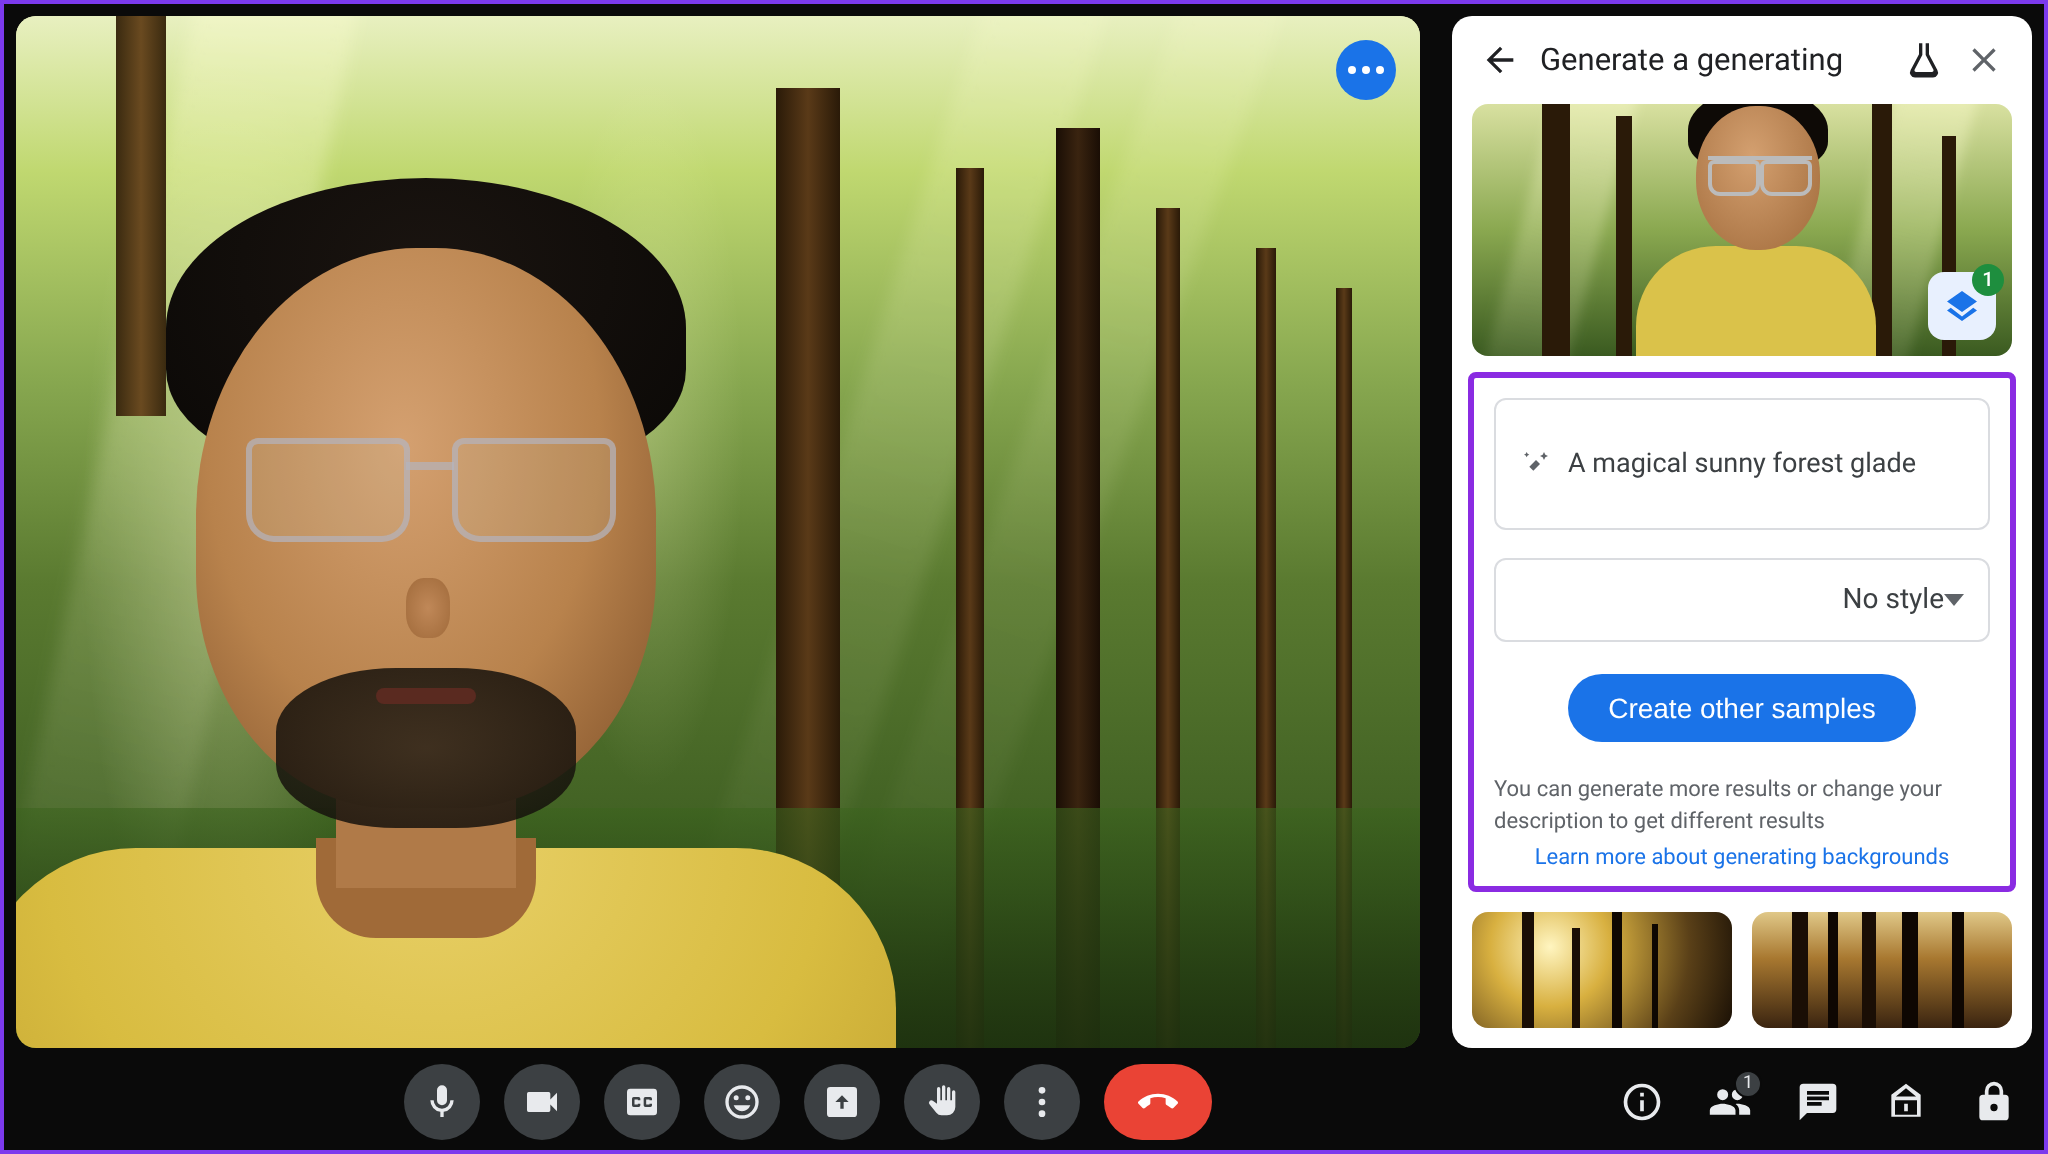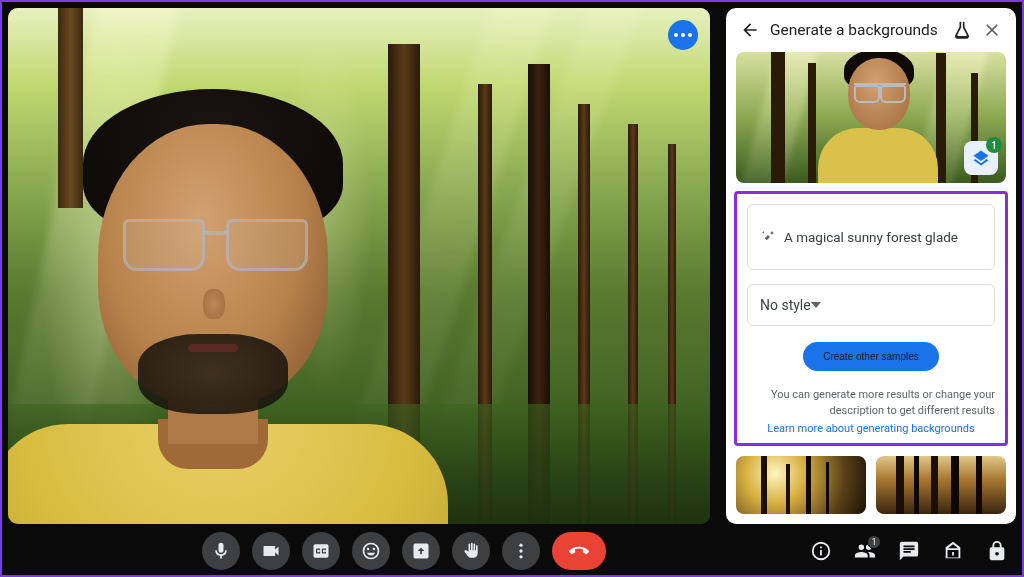--- a/index.html
+++ b/index.html
@@ -121,32 +121,32 @@
   .controls-box {
     margin: 0 8px; padding: 10px 10px 8px 10px;
     border: 3px solid #8a2be2; border-radius:4px;
   }
   .prompt-field {
     display:flex; align-items:center; gap:8px;
     border:1px solid #dadce0; border-radius:6px;
     padding: 24px 12px; font-size:13.5px; color:#3c4043;
   }
   .style-field {
-    display:flex; align-items:center; justify-content:flex-start;
+    display:flex; align-items:center; justify-content:flex-end;
     border:1px solid #dadce0; border-radius:6px;
     padding: 12px 12px; font-size:14px; color:#3c4043;
     margin-top:14px;
   }
   .create-btn {
     margin: 16px auto 16px auto; display:block;
-    background:#1a73e8; color:#0f172a; border:none;
-    font-size:10px; font-weight:500;
+    background:#1a73e8; color:#ffffff; border:none;
+    font-size:14px; font-weight:500;
     padding: 9px 20px; border-radius:20px; cursor:pointer;
   }
-  .hint { font-size:11px; color:#5f6368; text-align:right; margin-top:10px; line-height:1.4;}
+  .hint { font-size:11px; color:#5f6368; text-align:left; margin-top:10px; line-height:1.4;}
   .link { font-size:11px; color:#1a73e8; text-align:center; margin-top:4px; cursor:pointer;}
 
   .thumbs { display:flex; gap:10px; padding: 10px;}
   .thumb { flex:1; height:58px; border-radius:8px; overflow:hidden; position:relative;}
   .th1 { background: radial-gradient(circle at 30% 30%, #fff5c0, #d8b040 30%, #5a4018 70%, #1a1005);}
   .th2 { background: linear-gradient(180deg,#e0c888,#a87830 40%,#3a2410);}
   .thumb::before,.thumb::after{content:'';position:absolute;bottom:0;width:6px;background:#1a0e05;}
   .th1::before{left:25px;height:58px;} .th1::after{left:50px;height:50px;width:4px;}
   .th2::before{left:20px;height:58px;width:8px;} .th2::after{left:55px;height:58px;width:7px;}
   .tstripe{position:absolute;bottom:0;width:5px;background:#0e0702;}
@@ -208,21 +208,21 @@
   </div>
 </div>
 
 <div class="panel">
   <div class="panel-header">
     <div class="hicon">
       <svg viewBox="0 0 24 24">
           <path fill="#202124" d="M20 11H7.8l5.6-5.6L12 4l-8 8 8 8 1.4-1.4L7.8 13H20z"></path>
         </svg>
     </div>
-    <div class="panel-title">Generate a backgrounds</div>
+    <div class="panel-title">Generate a generating</div>
     <div class="hicon">
       <svg viewBox="0 0 24 24">
           <path fill="#202124" d="M9 2v6.5L4 18a3 3 0 0 0 2.6 4.5h10.8A3 3 0 0 0 20 18l-5-9.5V2h-2v7l4.6 8.7a1 1 0 0 1-.9 1.5H7.3a1 1 0 0 1-.9-1.5L11 9V2z"></path>
         </svg>
     </div>
     <div class="hicon">
       <svg viewBox="0 0 24 24">
           <path fill="#5f6368" d="M19 6.4 17.6 5 12 10.6 6.4 5 5 6.4 10.6 12 5 17.6 6.4 19 12 13.4 17.6 19 19 17.6 13.4 12z"></path>
         </svg>
     </div>

